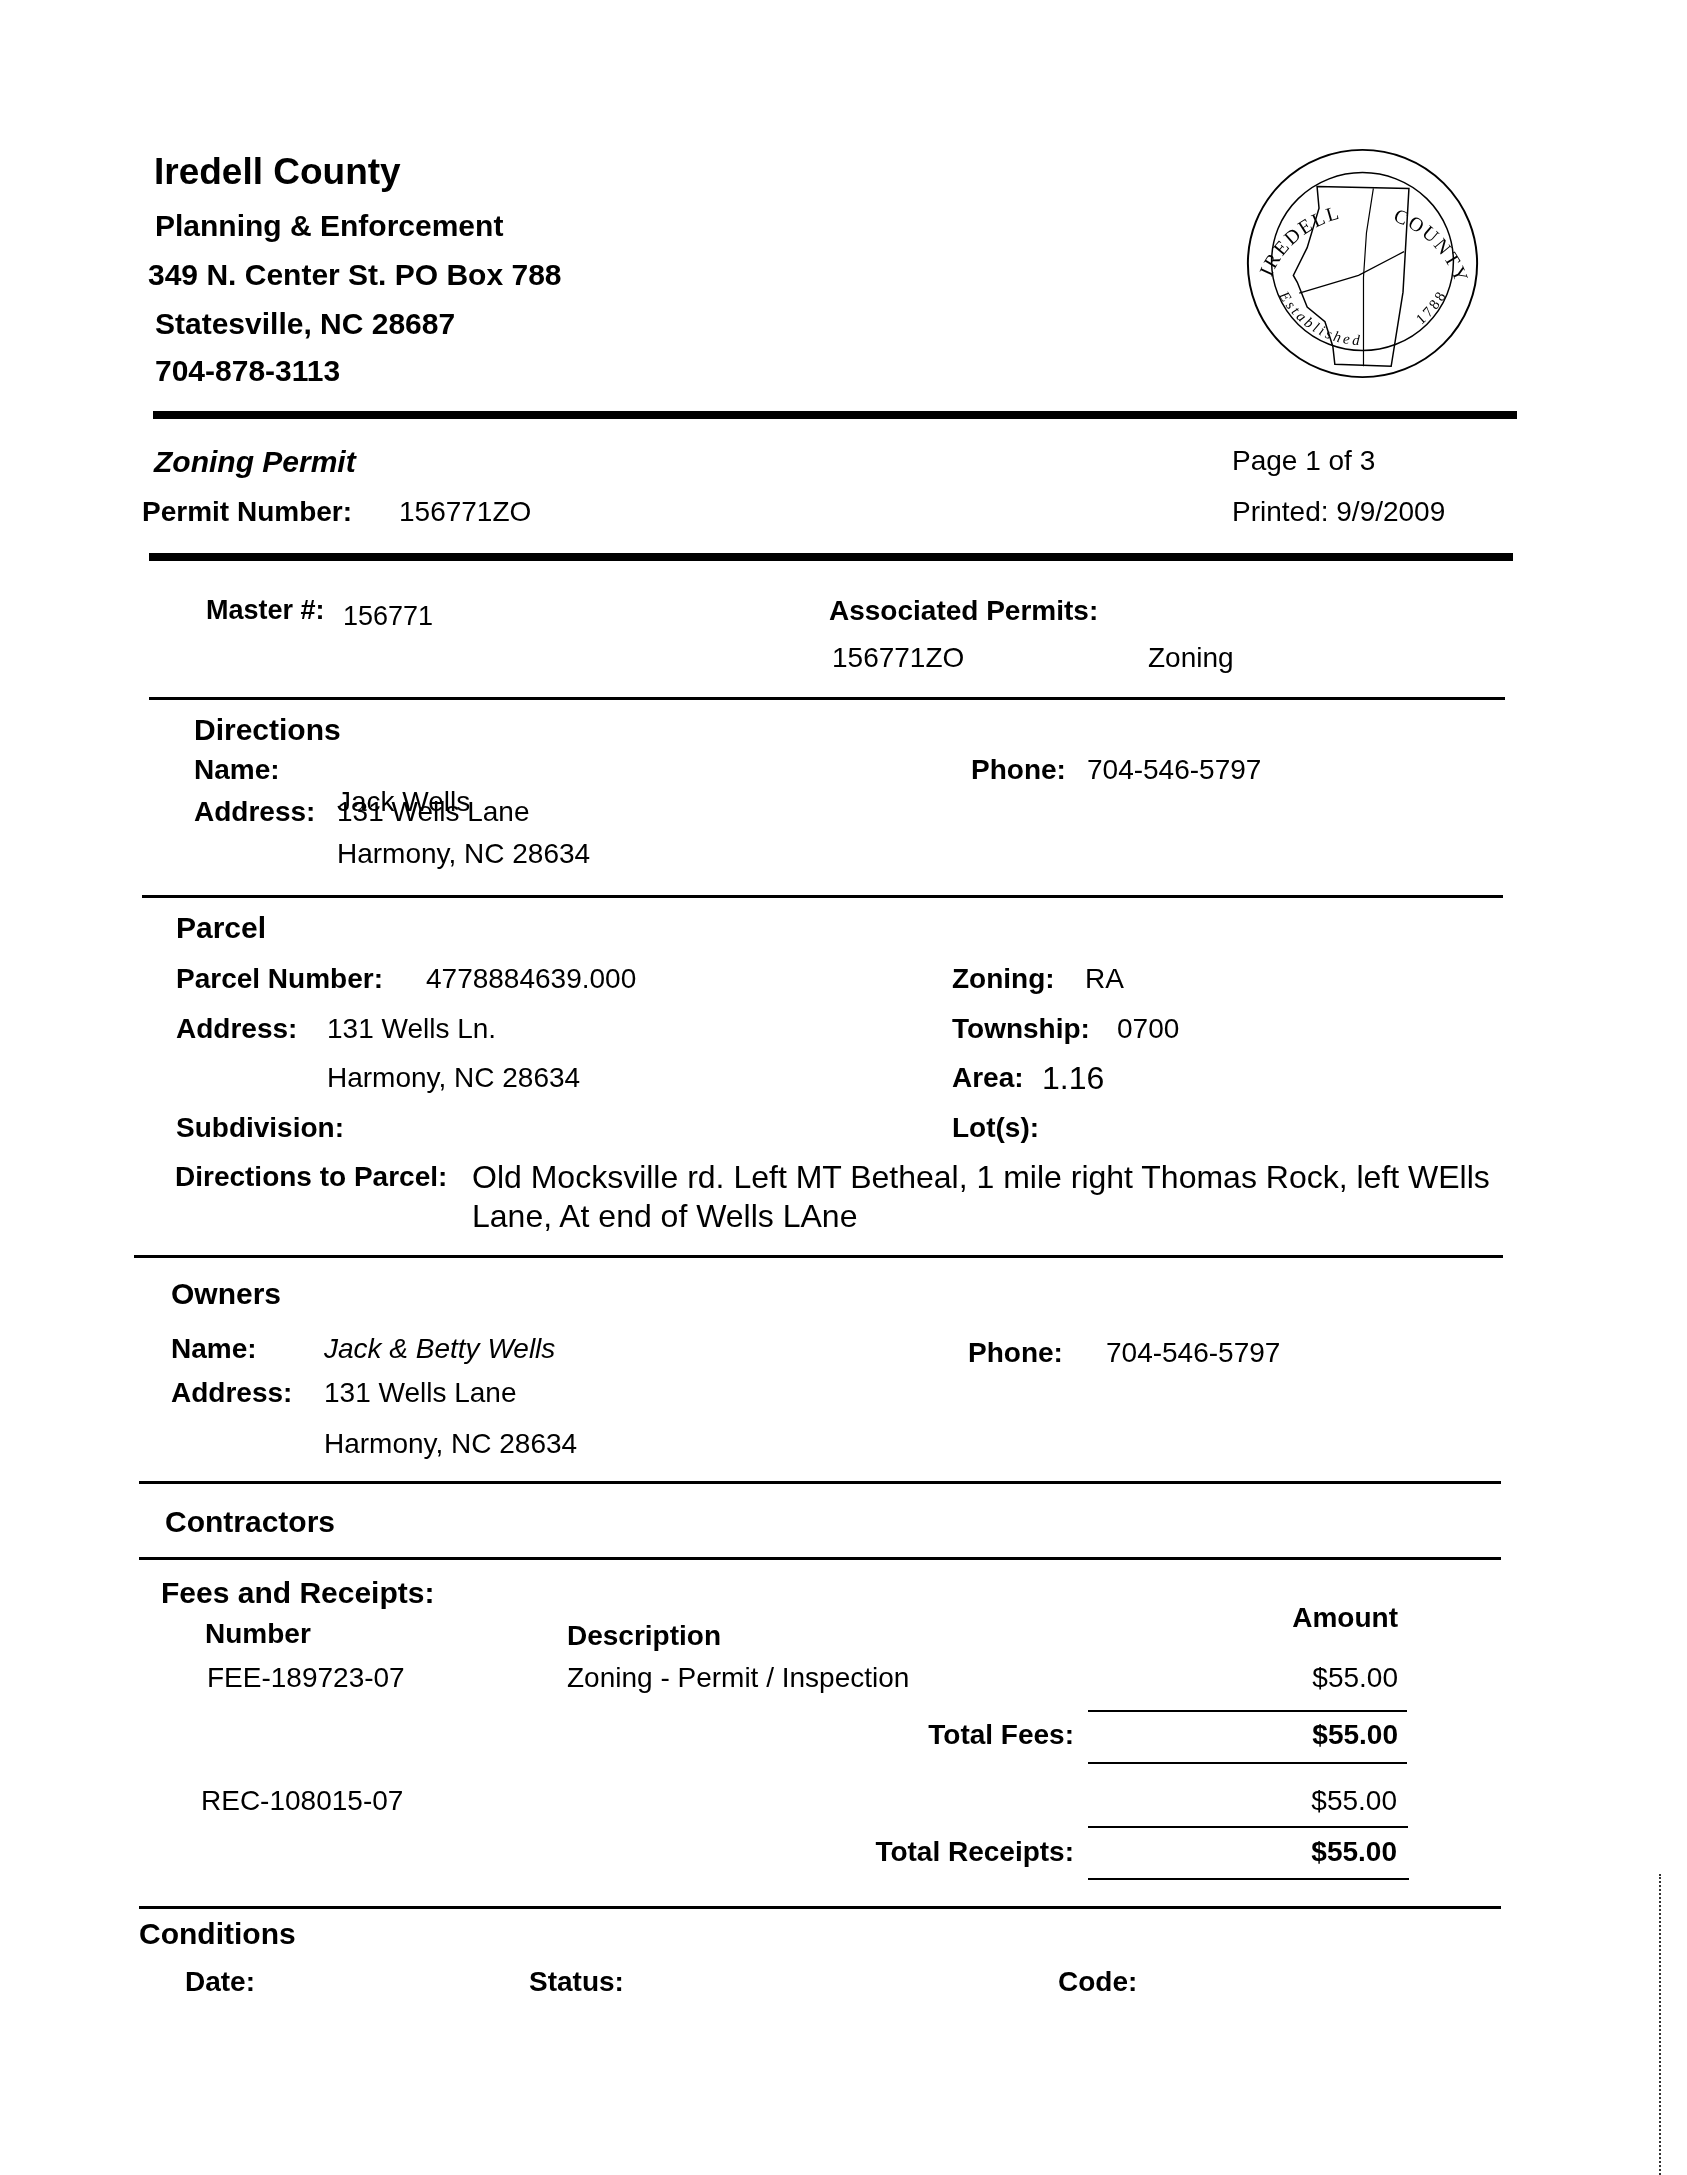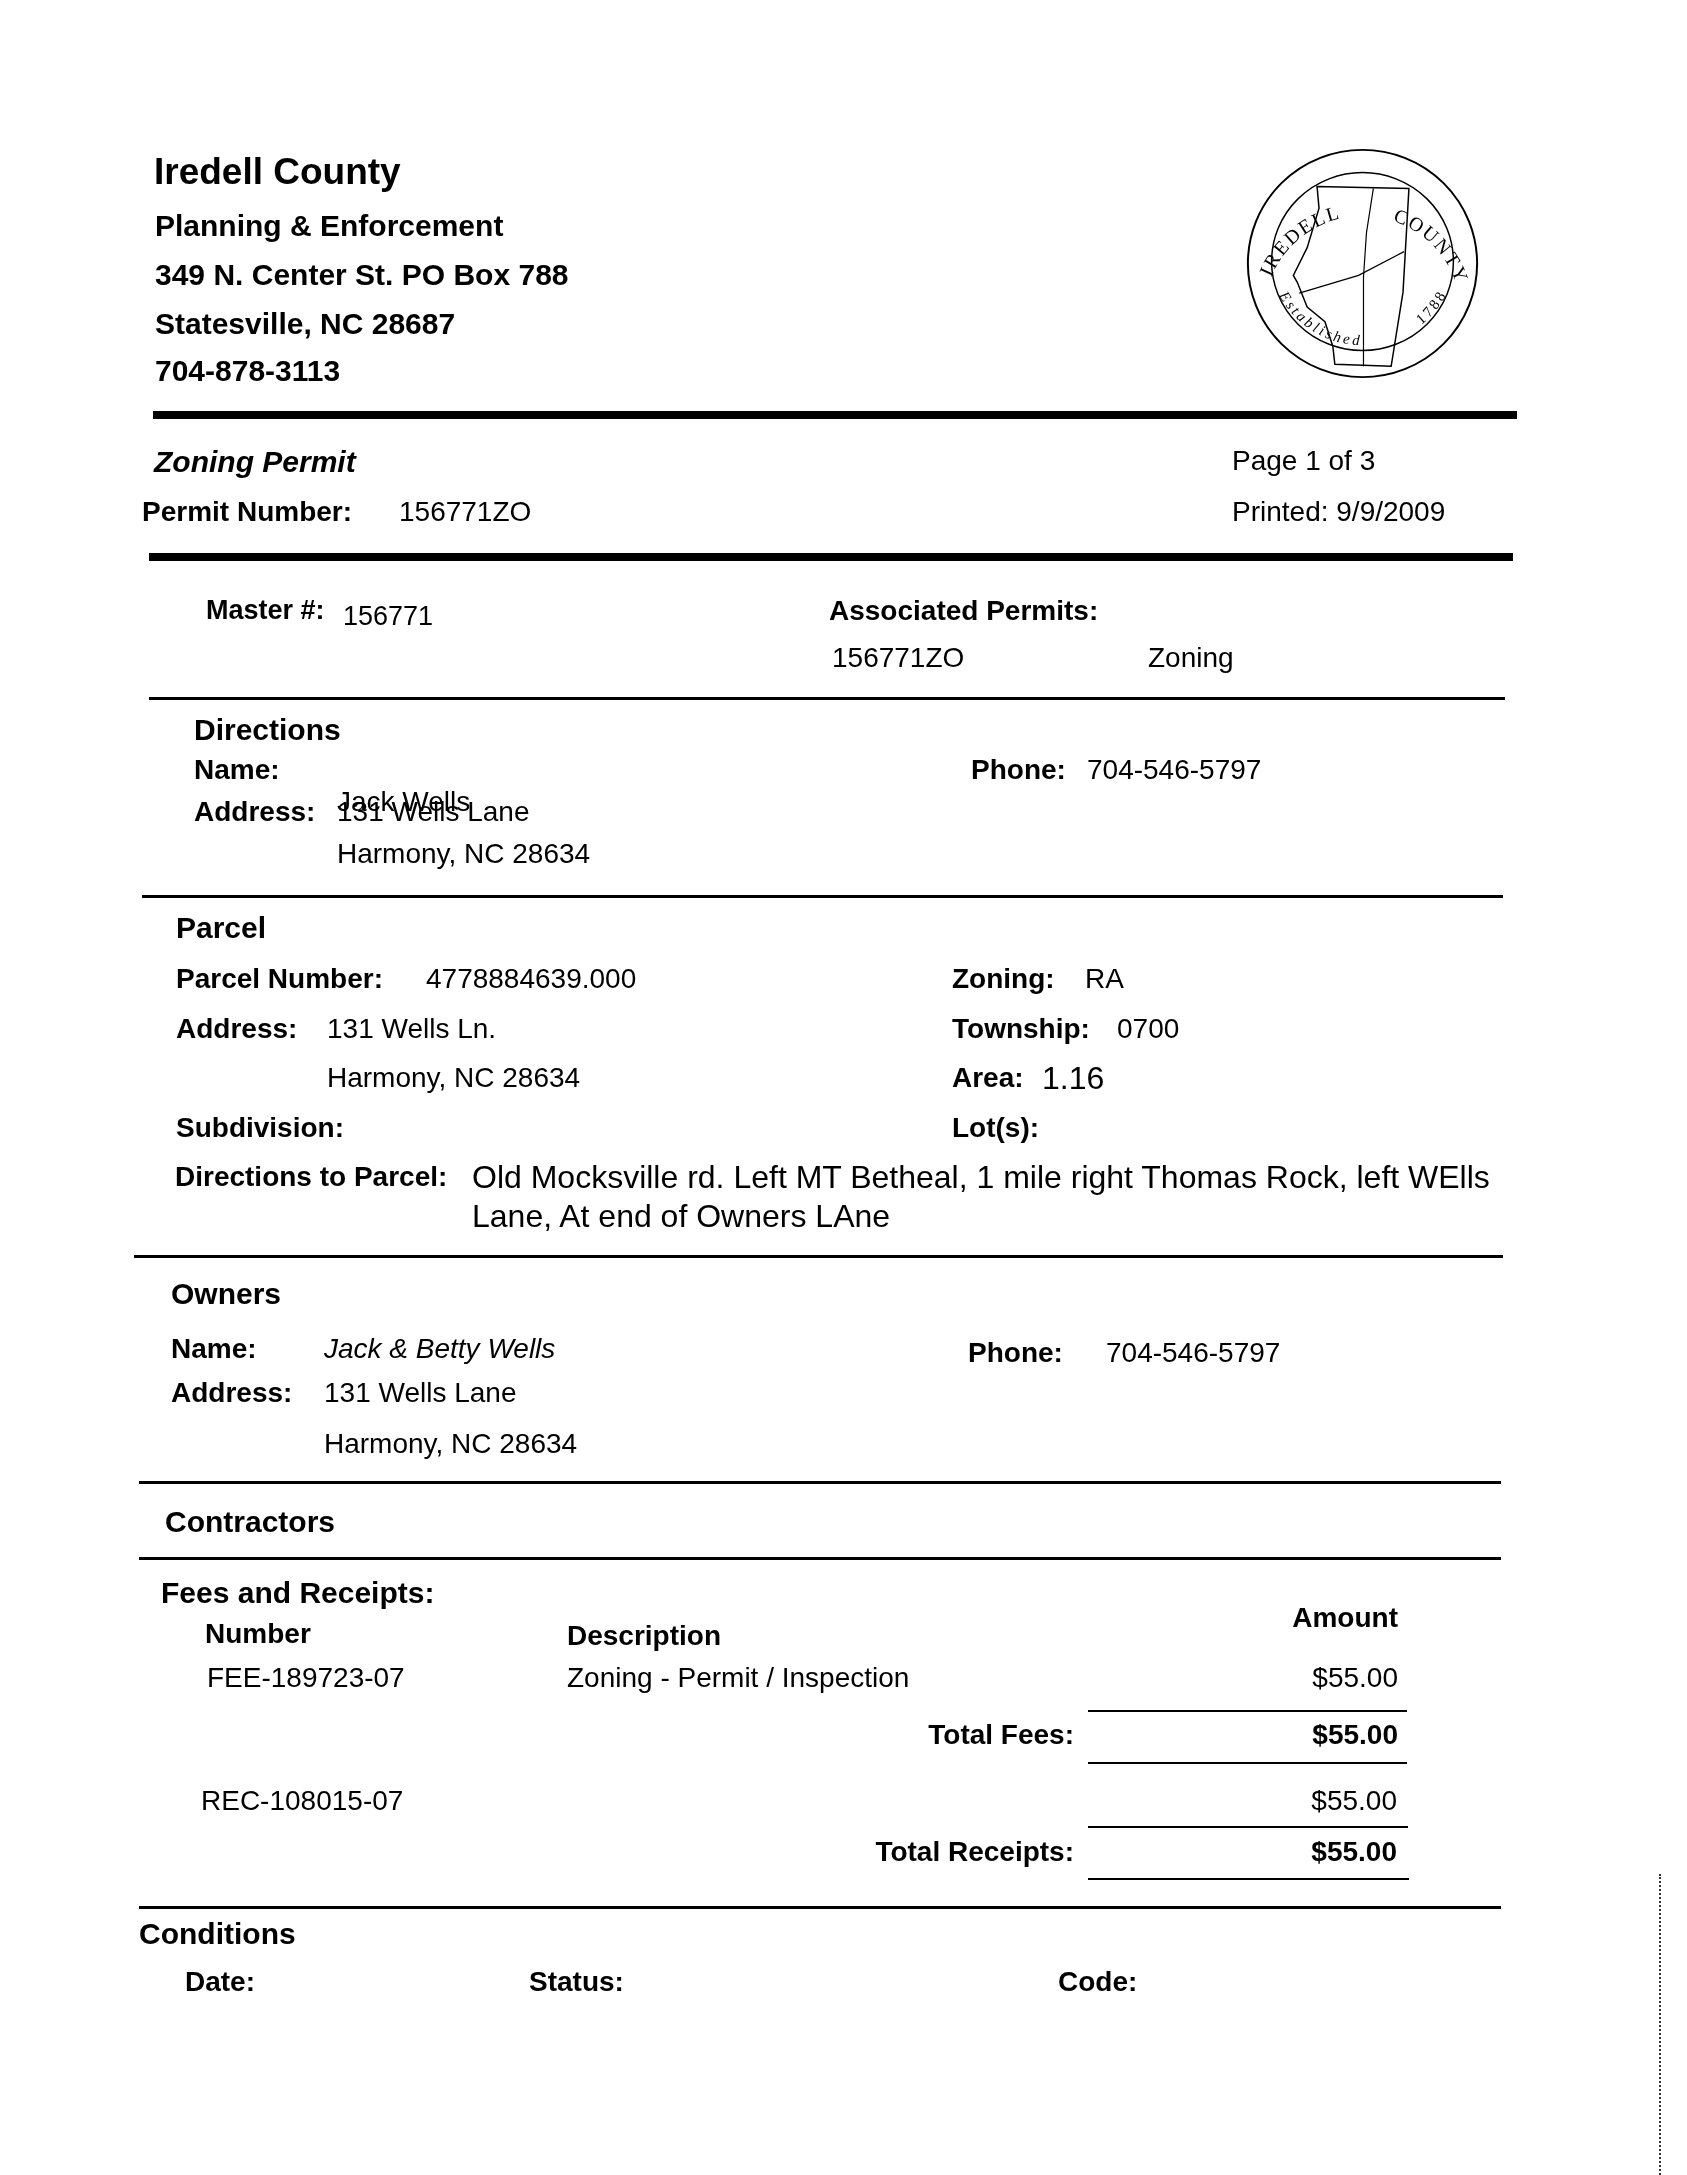--- a/index.html
+++ b/index.html
@@ -15,21 +15,21 @@
   .r { text-align:right; }
   .seal { position:absolute; left:1238px; top:139px; width:249px; height:249px; }
   .dots { position:absolute; left:1659px; top:1874px; width:0; height:301px;
           border-left:2px dotted #333; }
 </style>
 </head>
 <body>
 
 <div class="t b" style="left:154px;top:153px;font-size:37px;">Iredell County</div>
 <div class="t b f30" style="left:155px;top:211px;">Planning &amp; Enforcement</div>
-<div class="t b f30" style="left:155px;top:260px;text-align:center;">349 N. Center St.  PO Box 788</div>
+<div class="t b f30" style="left:148px;top:260px;text-align:center;">349 N. Center St.  PO Box 788</div>
 <div class="t b f30" style="left:155px;top:309px;">Statesville, NC 28687</div>
 <div class="t b f30" style="left:155px;top:356px;">704-878-3113</div>
 
 <svg class="seal" viewBox="0 0 252 252">
   <ellipse cx="126" cy="126" rx="116" ry="115" fill="none" stroke="#000" stroke-width="2"></ellipse>
   <ellipse cx="126" cy="124" rx="92" ry="90" fill="none" stroke="#000" stroke-width="1.5"></ellipse>
   <path d="M80 48 L173 50 L167 155 L155 230 L98 228 L96 210 L88 185 L70 170 L60 145 L56 138 L70 110 L82 70 Z" fill="none" stroke="#000" stroke-width="1.5"></path>
   <path d="M137 50 L130 95 L127 140 L127 230" fill="none" stroke="#000" stroke-width="1.2"></path>
   <path d="M62 156 L122 138 L168 114" fill="none" stroke="#000" stroke-width="1.2"></path>
   <path id="arcTop" d="M30 150 A100 100 0 0 1 222 150" fill="none"></path>
@@ -90,21 +90,21 @@
 <div class="t f28" style="left:1085px;top:965px;">RA</div>
 <div class="t b f28" style="left:952px;top:1015px;">Township:</div>
 <div class="t f28" style="left:1117px;top:1015px;">0700</div>
 <div class="t b f28" style="left:952px;top:1064px;">Area:</div>
 <div class="t f31" style="left:1042px;top:1062px;">1.16</div>
 <div class="t b f28" style="left:952px;top:1114px;">Lot(s):</div>
 <div class="t f28" style="left:1059px;top:1114px;"></div>
 
 <div class="t b f28" style="left:175px;top:1163px;">Directions to Parcel:</div>
 <div class="t f31" style="left:472px;top:1161px;">Old Mocksville rd. Left MT Betheal, 1 mile right Thomas Rock, left WElls</div>
-<div class="t f31" style="left:472px;top:1200px;">Lane, At end of Owners LAne</div>
+<div class="t f31" style="left:472px;top:1200px;">Lane, At end of Wells LAne</div>
 
 <div class="hr" style="left:134px;top:1255px;width:1369px;height:3px;"></div>
 
 <div class="t b f30" style="left:171px;top:1279px;">Owners</div>
 <div class="t b f28" style="left:171px;top:1335px;">Name:</div>
 <div class="t f28" style="left:324px;top:1335px;font-style:italic;">Jack &amp; Betty Wells</div>
 <div class="t b f28" style="left:171px;top:1379px;">Address:</div>
 <div class="t f28" style="left:324px;top:1379px;">131 Wells Lane</div>
 <div class="t f28" style="left:324px;top:1430px;">Harmony, NC 28634</div>
 <div class="t b f28" style="left:968px;top:1339px;">Phone:</div>

